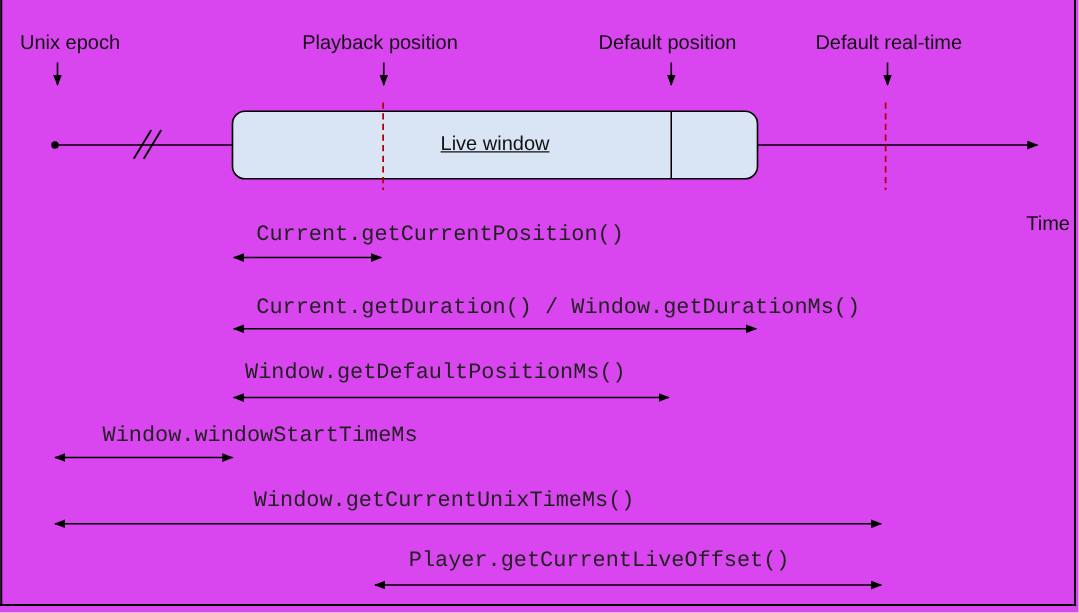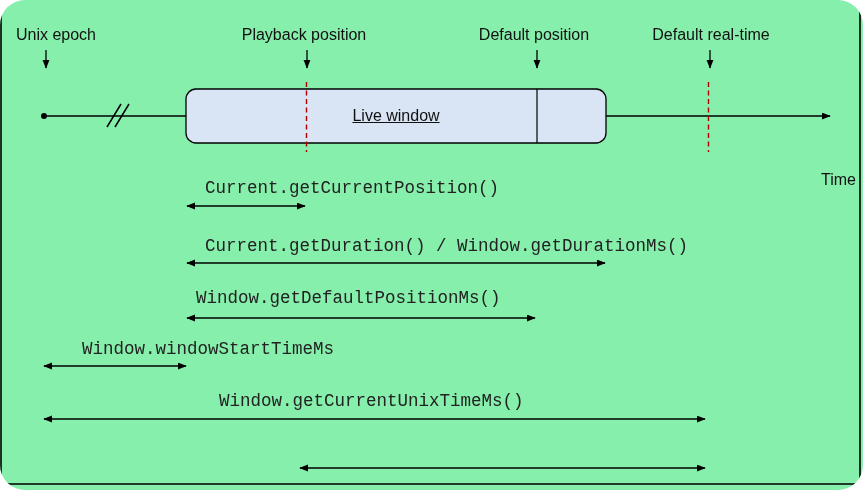--- a/index.html
+++ b/index.html
@@ -5,23 +5,22 @@
   html, body {
     margin: 0;
     padding: 0;
     background: #ffffff;
     font-family: "Liberation Sans", sans-serif;
   }
   #stage {
     position: relative;
     width: 863px;
     height: 490px;
-    background: #86efac;
+    background: #d946ef;
     overflow: hidden;
-    border-radius: 25px;
   }
   #gfx {
     position: absolute;
     left: 0;
     top: 0;
   }
   .lbl {
     position: absolute;
     font-family: "Liberation Sans", sans-serif;
     font-size: 16px;
@@ -102,15 +101,16 @@
   <div class="lbl" style="left:470px; top:27px; width:128px;">Default position</div>
   <div class="lbl" style="left:645px; top:27px; width:132px;">Default real-time</div>
 
   <div class="win-label">Live window</div>
   <div class="lbl time-label">Time</div>
 
   <div class="mono" style="left:205px; top:180px;">Current.getCurrentPosition()</div>
   <div class="mono" style="left:205px; top:238px;">Current.getDuration() / Window.getDurationMs()</div>
   <div class="mono" style="left:196px; top:290px;">Window.getDefaultPositionMs()</div>
   <div class="mono" style="left:62px;  top:341px;margin-left:20px;">Window.windowStartTimeMs</div>
-  <div class="mono" style="left:203px; top:393px;margin-left:16px;">Window.getCurrentUnixTimeMs()</div>
+  <div class="mono" style="left:203px; top:393px;">Window.getCurrentUnixTimeMs()</div>
+  <div class="mono" style="left:327px; top:441px;">Player.getCurrentLiveOffset()</div>
 
 </div>
 
 </body></html>

